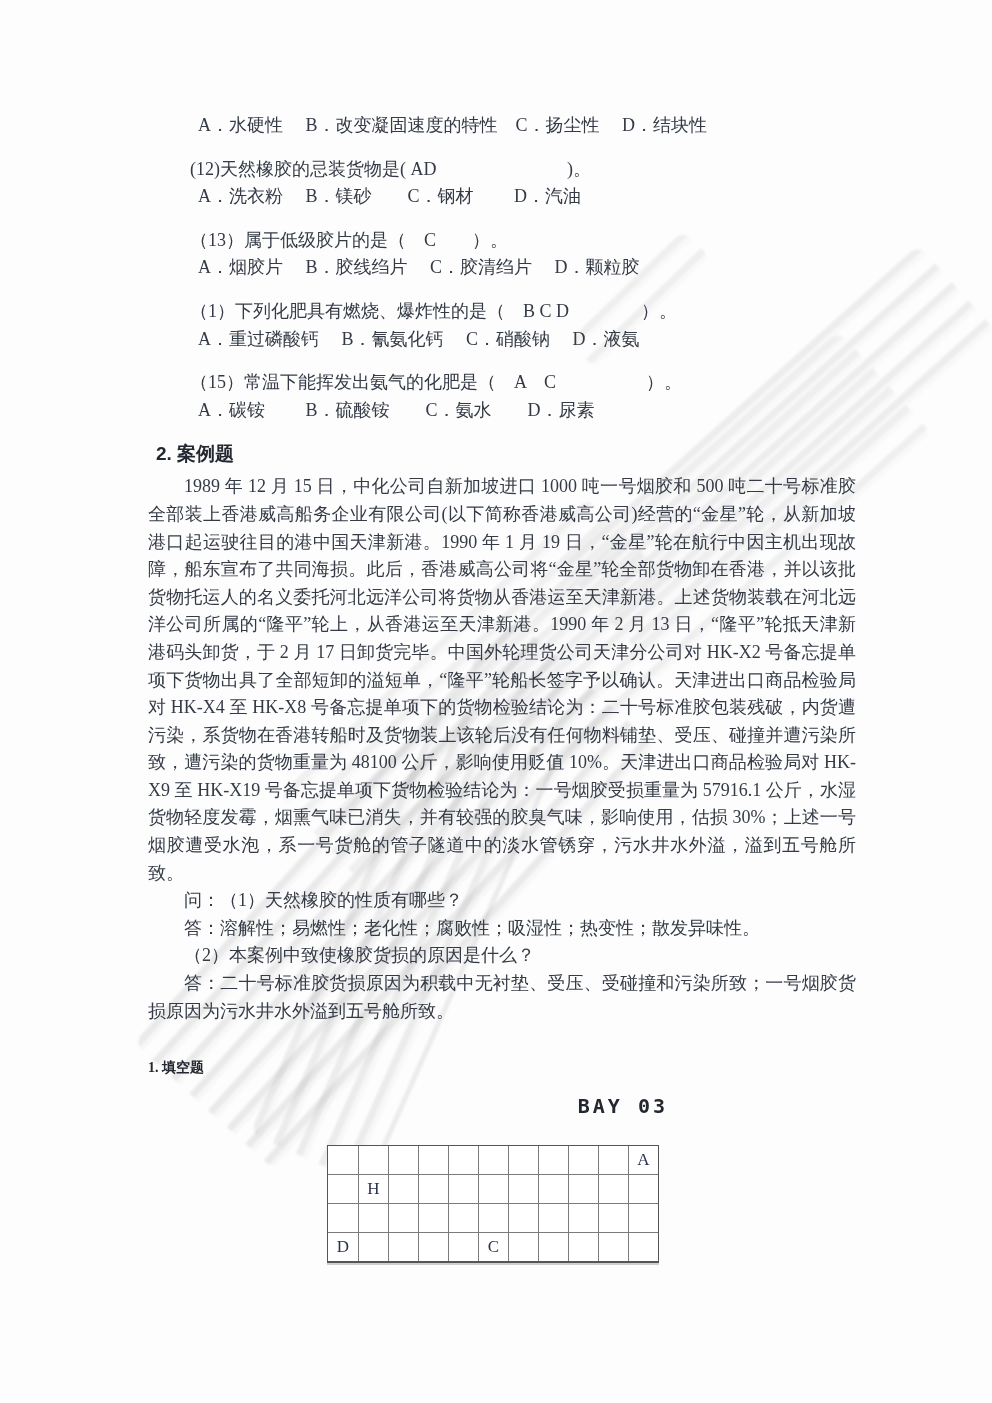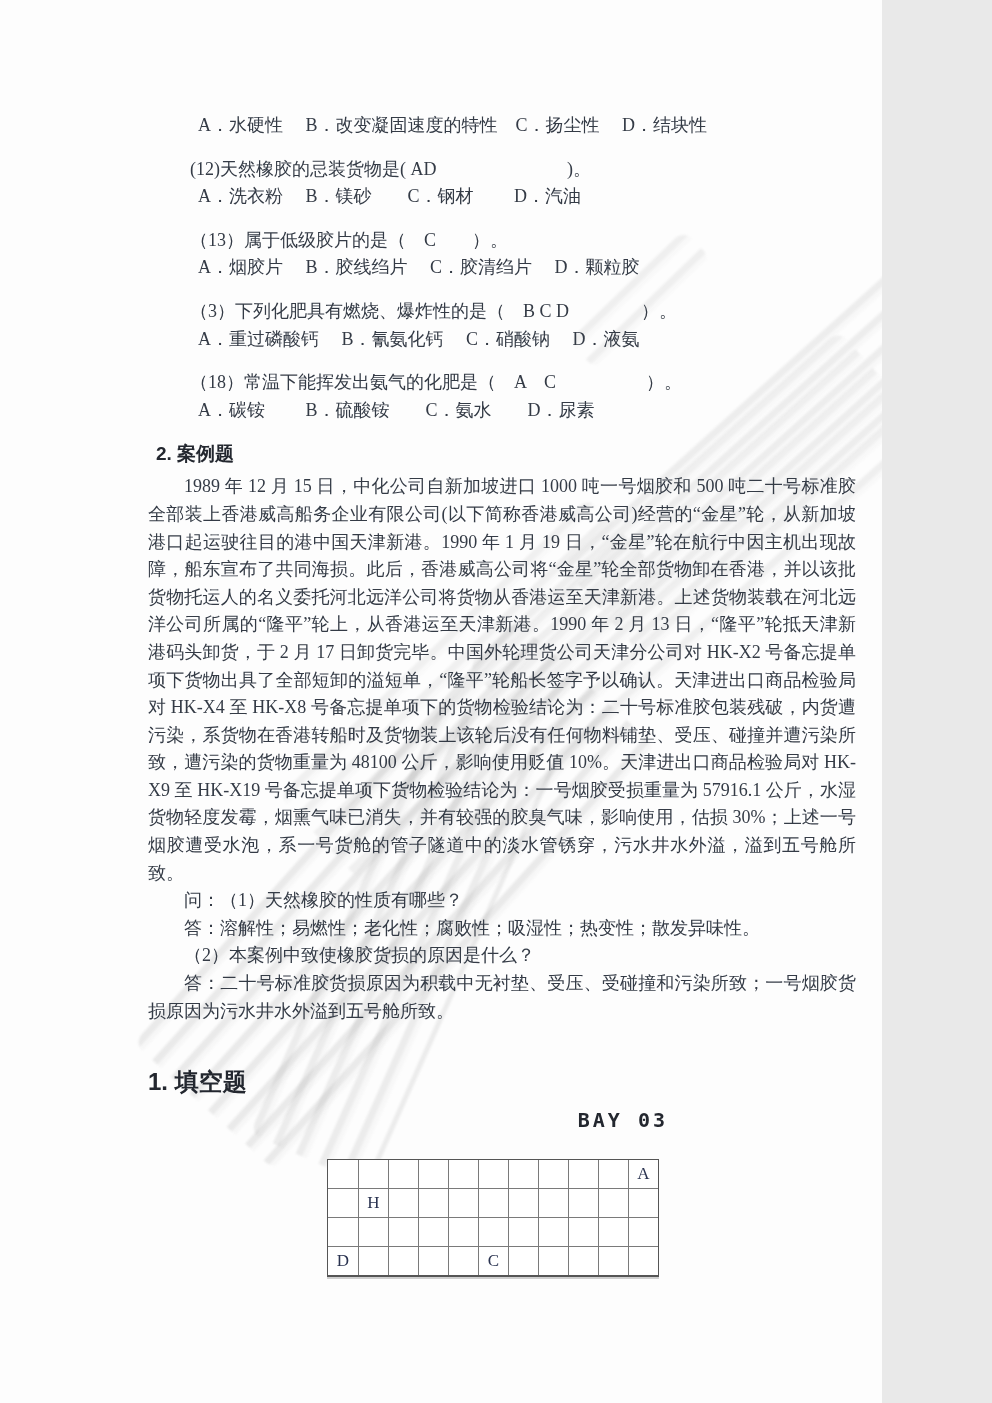--- a/index.html
+++ b/index.html
@@ -7,21 +7,21 @@
     --text:#343b46;
     --heading:#23272f;
     --grid-line:#7a7a7a;
     --grid-frame:#555555;
     --bay-letter:#2a3350;
   }
   *{margin:0;padding:0;box-sizing:border-box;}
   html,body{background:#e9e9e9;}
   .page{
     position:relative;
-    width:882px;height:1403px;
+    width:992px;height:1403px;
     background:var(--page-bg);
     overflow:hidden;
     font-family:"Liberation Serif","DejaVu Serif",serif;
     color:var(--text);
   }
   
   .wm{
     position:absolute;z-index:0;pointer-events:none;
     background:repeating-linear-gradient(180deg,
       rgba(140,140,140,.30) 0 7px,
@@ -58,23 +58,23 @@
   }
   .qa{text-indent:2em;}
   .qa.a2{text-align:justify;}
 
   .chapter-heading{
     font-family:"Liberation Sans","DejaVu Sans",sans-serif;
     font-size:19px;font-weight:bold;color:var(--heading);
     margin-top:36px;line-height:28px;
   }
   .sub-heading{
-    font-family:Liberation Sans, sans-serif;
-    font-size:24px;font-weight:bold;color:var(--heading);
-    margin-top:44px;line-height:26px;
+    font-family:Liberation Serif, serif;
+    font-size:14px;font-weight:bold;color:var(--heading);
+    margin-top:30px;line-height:26px;
   }
 
   
   .bay-block{width:341px;margin-left:179px;}
   .bay-title{
     margin-top:12px;
     text-align:right;
     font-family:"DejaVu Sans Mono","Liberation Mono",monospace;
     font-weight:bold;font-size:20px;letter-spacing:3px;
     color:var(--heading);
@@ -110,23 +110,23 @@
   <div class="wm wm6"></div>
 
   <div class="content">
 
     <div>
       <div class="mc-line o">A．水硬性　 B．改变凝固速度的特性　C．扬尘性　 D．结块性</div>
       <div class="mc-line q">(12)天然橡胶的忌装货物是( AD　　　　　　　 )。</div>
       <div class="mc-line o">A．洗衣粉　 B．镁砂　　C．钢材　　 D．汽油</div>
       <div class="mc-line q">（13）属于低级胶片的是（　C　　）。</div>
       <div class="mc-line o">A．烟胶片　 B．胶线绉片　 C．胶清绉片　 D．颗粒胶</div>
-      <div class="mc-line q">（3）下列化肥具有燃烧、爆炸性的是（　B C D　　　　）。</div>
+      <div class="mc-line q">（1）下列化肥具有燃烧、爆炸性的是（　B C D　　　　）。</div>
       <div class="mc-line o">A．重过磷酸钙　 B．氰氨化钙　 C．硝酸钠　 D．液氨</div>
-      <div class="mc-line q">（18）常温下能挥发出氨气的化肥是（　A　C　　　　　）。</div>
+      <div class="mc-line q">（15）常温下能挥发出氨气的化肥是（　A　C　　　　　）。</div>
       <div class="mc-line o">A．碳铵　　 B．硫酸铵　　C．氨水　　D．尿素</div>
     </div>
 
     <h3 class="case-heading">2. 案例题</h3>
     <p class="case-body">1989 年 12 月 15 日，中化公司自新加坡进口 1000 吨一号烟胶和 500 吨二十号标准胶全部装上香港威高船务企业有限公司(以下简称香港威高公司)经营的“金星”轮，从新加坡港口起运驶往目的港中国天津新港。1990 年 1 月 19 日，“金星”轮在航行中因主机出现故障，船东宣布了共同海损。此后，香港威高公司将“金星”轮全部货物卸在香港，并以该批货物托运人的名义委托河北远洋公司将货物从香港运至天津新港。上述货物装载在河北远洋公司所属的“隆平”轮上，从香港运至天津新港。1990 年 2 月 13 日，“隆平”轮抵天津新港码头卸货，于 2 月 17 日卸货完毕。中国外轮理货公司天津分公司对 HK-X2 号备忘提单项下货物出具了全部短卸的溢短单，“隆平”轮船长签字予以确认。天津进出口商品检验局对 HK-X4 至 HK-X8 号备忘提单项下的货物检验结论为：二十号标准胶包装残破，内货遭污染，系货物在香港转船时及货物装上该轮后没有任何物料铺垫、受压、碰撞并遭污染所致，遭污染的货物重量为 48100 公斤，影响使用贬值 10%。天津进出口商品检验局对 HK-X9 至 HK-X19 号备忘提单项下货物检验结论为：一号烟胶受损重量为 57916.1 公斤，水湿货物轻度发霉，烟熏气味已消失，并有较强的胶臭气味，影响使用，估损 30%；上述一号烟胶遭受水泡，系一号货舱的管子隧道中的淡水管锈穿，污水井水外溢，溢到五号舱所致。</p>
     <p class="qa">问：（1）天然橡胶的性质有哪些？</p>
     <p class="qa">答：溶解性；易燃性；老化性；腐败性；吸湿性；热变性；散发异味性。</p>
     <p class="qa">（2）本案例中致使橡胶货损的原因是什么？</p>
     <p class="qa a2">答：二十号标准胶货损原因为积载中无衬垫、受压、受碰撞和污染所致；一号烟胶货损原因为污水井水外溢到五号舱所致。</p>
 

